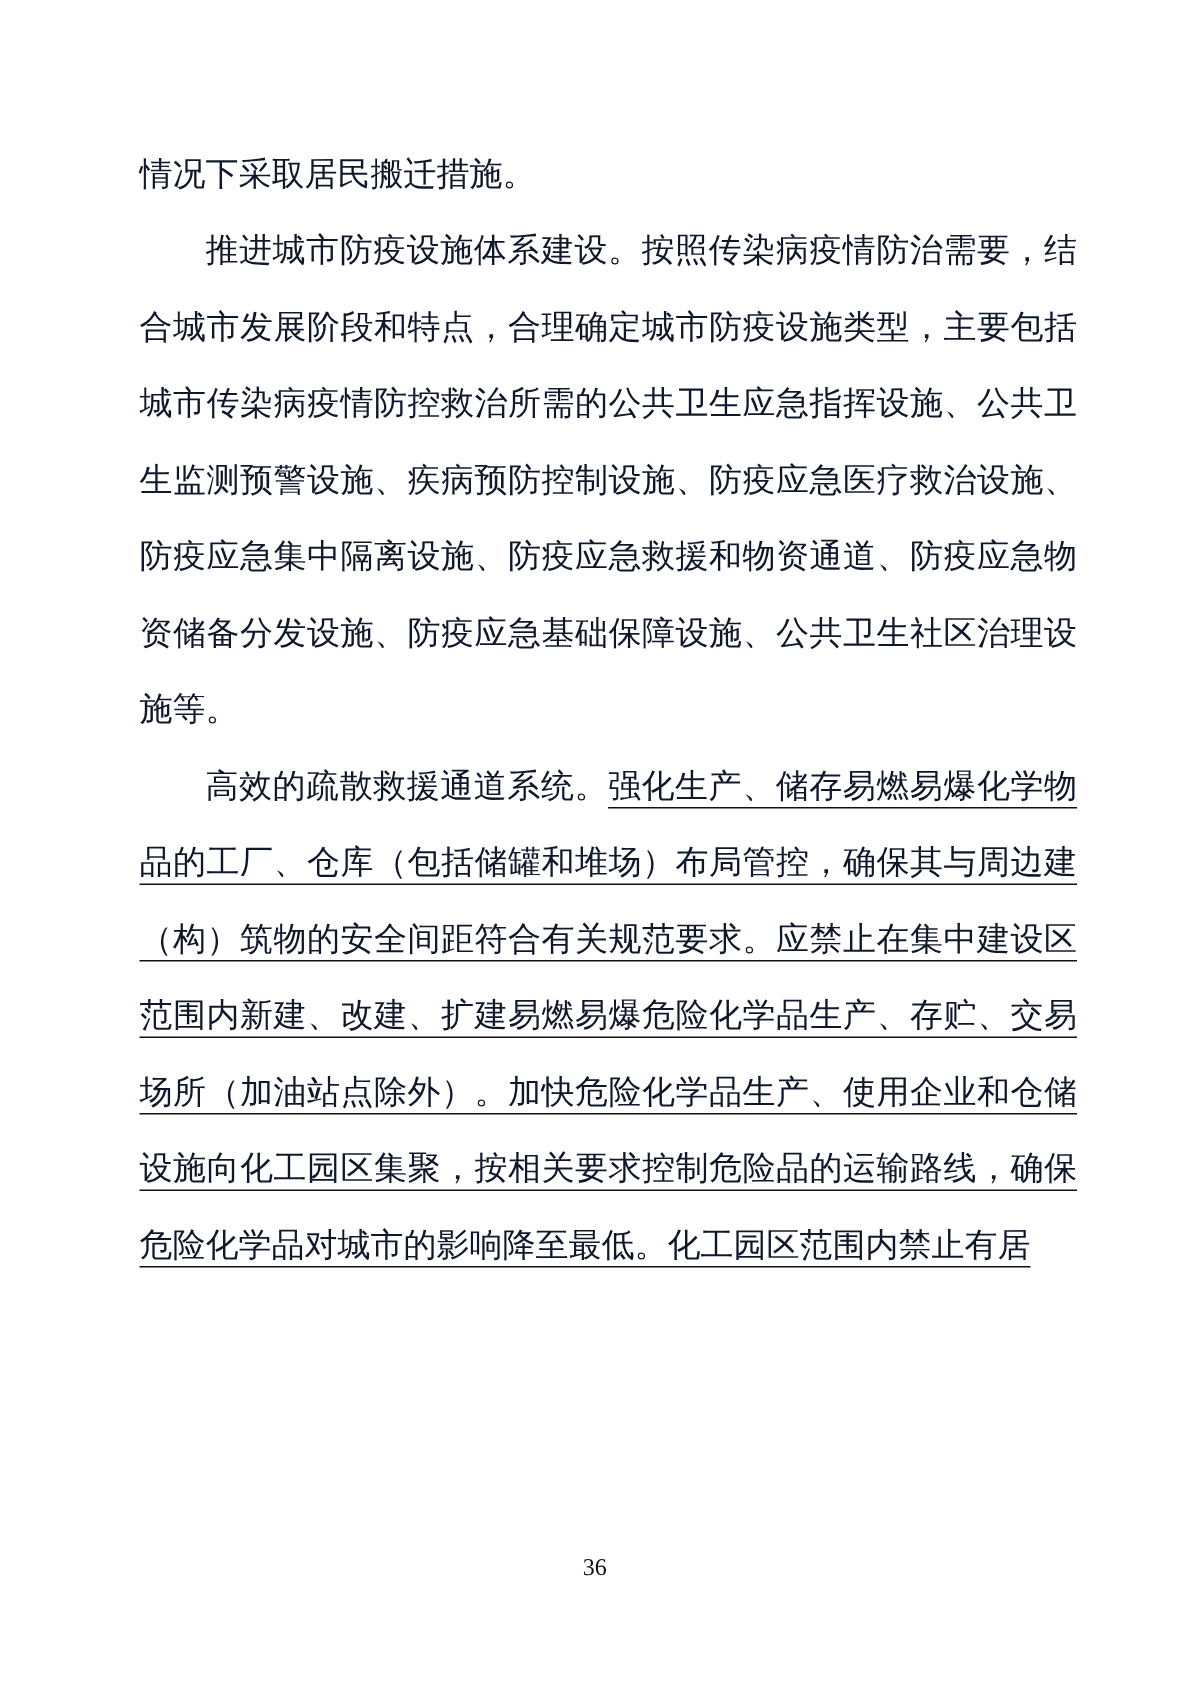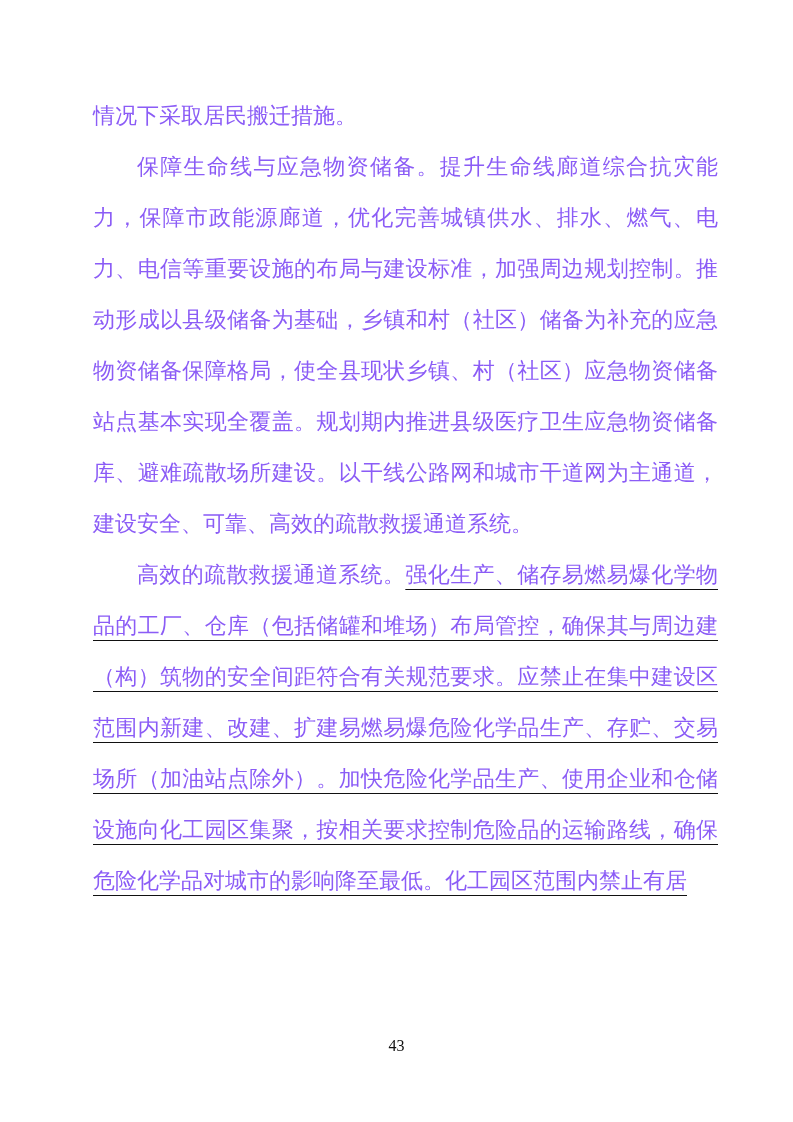--- a/index.html
+++ b/index.html
@@ -22,21 +22,21 @@
     left: 93px;
     top: 90px;
     width: 625px;
   }
   .para {
     margin: 0;
     font-size: 22px;
     line-height: 51px;
     text-align: justify;
     text-justify: inter-character;
-    color: #8b5cf6;
+    color: #0f172a;
   }
   .para.indent {
     text-indent: 2em;
   }
   .seg-underline {
     text-decoration: underline;
     text-decoration-thickness: 1px;
     text-underline-offset: 7px;
     text-decoration-color: #111111;
   }
@@ -50,17 +50,17 @@
     line-height: 20px;
     color: #111111;
   }
 </style>
 </head>
 <body>
 
 <div class="page">
   <div class="text-body">
       <p class="para"><span class="seg-plain">情况下采取居民搬迁措施。</span></p>
-      <p class="para indent"><span class="seg-plain">保障生命线与应急物资储备。提升生命线廊道综合抗灾能力，保障市政能源廊道，优化完善城镇供水、排水、燃气、电力、电信等重要设施的布局与建设标准，加强周边规划控制。推动形成以县级储备为基础，乡镇和村（社区）储备为补充的应急物资储备保障格局，使全县现状乡镇、村（社区）应急物资储备站点基本实现全覆盖。规划期内推进县级医疗卫生应急物资储备库、避难疏散场所建设。以干线公路网和城市干道网为主通道，建设安全、可靠、高效的疏散救援通道系统。</span></p>
+      <p class="para indent"><span class="seg-plain">推进城市防疫设施体系建设。按照传染病疫情防治需要，结合城市发展阶段和特点，合理确定城市防疫设施类型，主要包括城市传染病疫情防控救治所需的公共卫生应急指挥设施、公共卫生监测预警设施、疾病预防控制设施、防疫应急医疗救治设施、防疫应急集中隔离设施、防疫应急救援和物资通道、防疫应急物资储备分发设施、防疫应急基础保障设施、公共卫生社区治理设施等。</span></p>
       <p class="para indent"><span class="seg-plain">高效的疏散救援通道系统。</span><span class="seg-underline">强化生产、储存易燃易爆化学物品的工厂、仓库（包括储罐和堆场）布局管控，确保其与周边建（构）筑物的安全间距符合有关规范要求。应禁止在集中建设区范围内新建、改建、扩建易燃易爆危险化学品生产、存贮、交易场所（加油站点除外）。加快危险化学品生产、使用企业和仓储设施向化工园区集聚，按相关要求控制危险品的运输路线，确保危险化学品对城市的影响降至最低。化工园区范围内禁止有居</span></p>
     </div>
-  <div class="page-footer">43</div>
+  <div class="page-footer">36</div>
 </div>
 
 </body></html>

